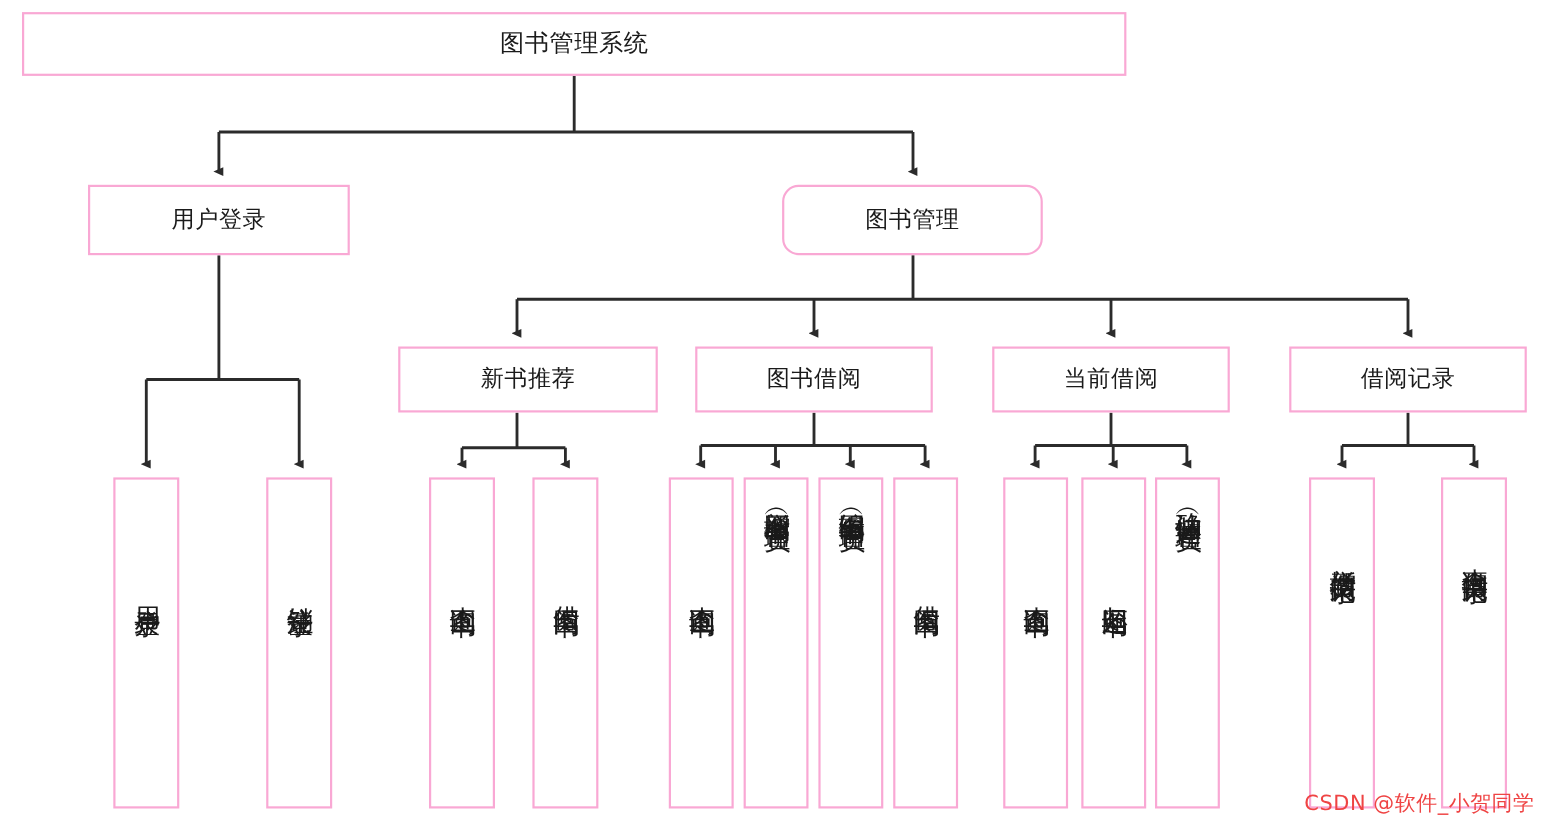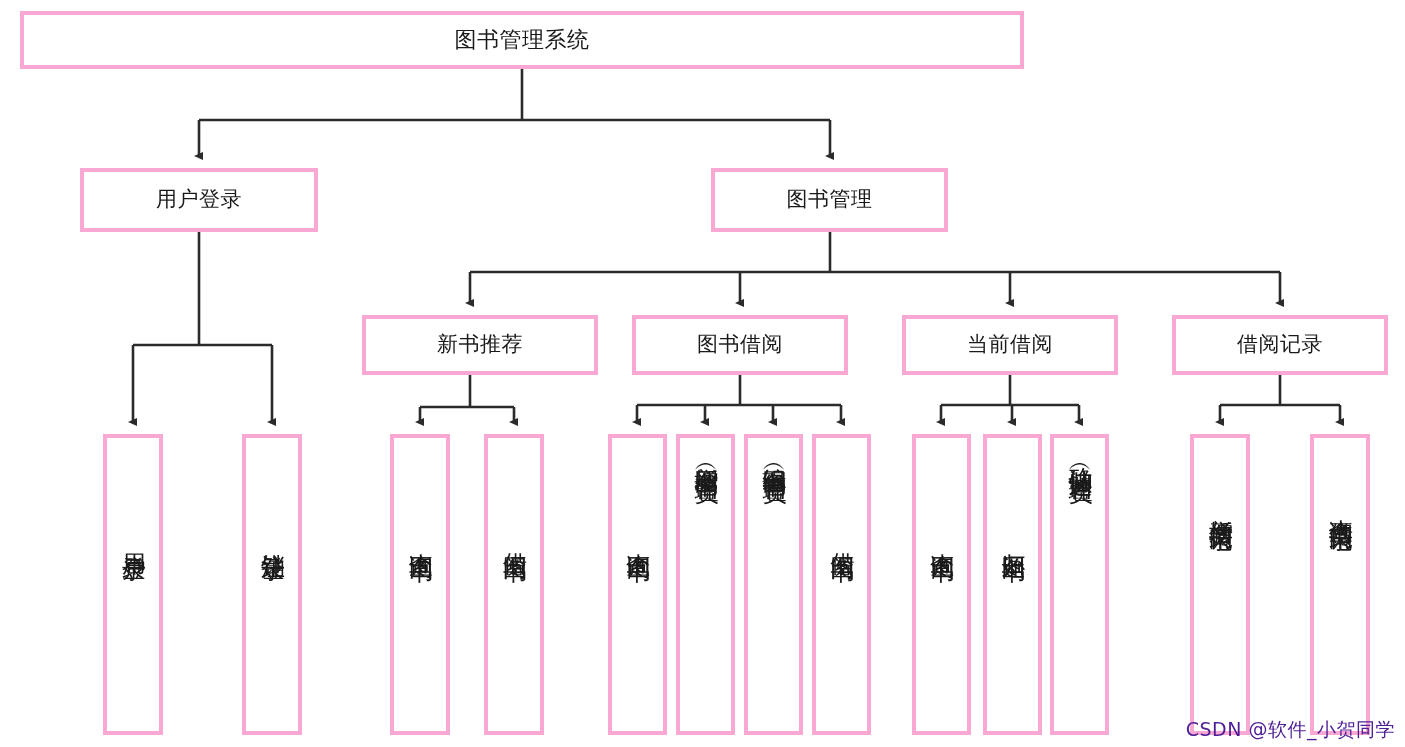--- a/index.html
+++ b/index.html
@@ -21,21 +21,21 @@
     position: absolute;
     left: 0;
     top: 0;
     width: 1405px;
     height: 747px;
     pointer-events: none;
   }
   .node {
     position: absolute;
     box-sizing: border-box;
-    border: 4px solid #f9a8d4;
+    border: 2px solid #f9a8d4;
     background: #ffffff;
     display: flex;
     align-items: center;
     justify-content: center;
     color: #1a1a1a;
   }
   .node .label {
     display: block;
     text-align: center;
     line-height: 1.06;
@@ -71,21 +71,21 @@
     padding-top: 58px;
   }
   .node.vert.topalign .label {
     padding-top: 6px;
   }
   #watermark {
     position: absolute;
     right: 10px;
     bottom: 4px;
     font-size: 19px;
-    color: #4c1d95;
+    color: #ef4444;
     font-family: "DejaVu Sans", "Liberation Sans", sans-serif;
     white-space: nowrap;
     letter-spacing: 0.5px;
   }
 </style>
 </head>
 <body>
 
 <div id="stage">
 
@@ -139,21 +139,21 @@
     </g>
   </svg>
 
   <div class="node horiz root" style="left:20px; top:11px; width:1004px; height:58px;">
     <span class="label">图书管理系统</span>
   </div>
 
   <div class="node horiz" style="left:80px; top:168px; width:238px; height:64px;">
     <span class="label">用户登录</span>
   </div>
-  <div class="node horiz" style="left:711px; top:168px; width:237px; height:64px;">
+  <div class="node horiz" style="left:711px; top:168px; width:237px; height:64px;border-radius:15px;">
     <span class="label">图书管理</span>
   </div>
 
   <div class="node horiz" style="left:362px; top:315px; width:236px; height:60px;">
     <span class="label">新书推荐</span>
   </div>
   <div class="node horiz" style="left:632px; top:315px; width:216px; height:60px;font-family:Liberation Serif, serif;">
     <span class="label">图书借阅</span>
   </div>
   <div class="node horiz" style="left:1172px; top:315px; width:216px; height:60px;">

